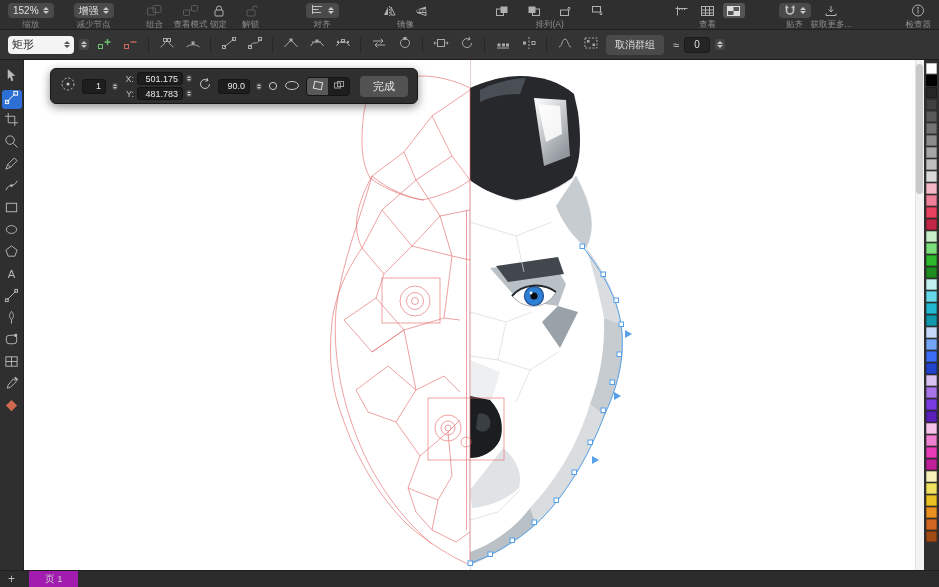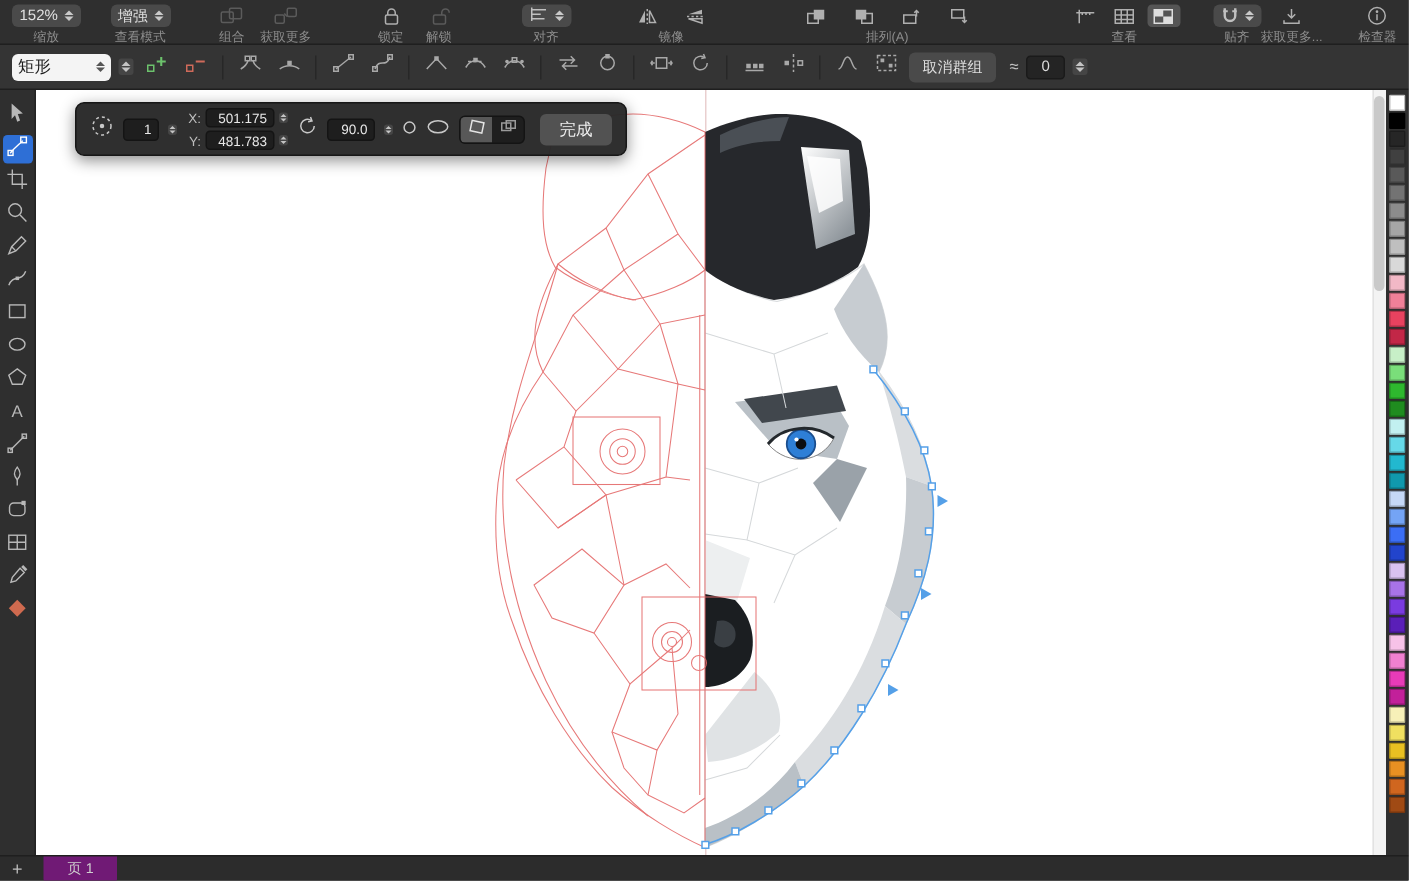--- a/index.html
+++ b/index.html
@@ -79,21 +79,21 @@
 
   
   .palette{width:15px;background:#2f2f2f;display:flex;flex-direction:column;align-items:center;
     padding-top:3px;gap:1px;overflow:hidden;}
   .chip{width:11px;height:11px;border-radius:1px;flex:0 0 auto;border:1px solid rgba(0,0,0,.25);}
 
   
   .statusbar{height:17px;background:#2c2c2c;border-top:1px solid #1f1f1f;display:flex;
     align-items:center;padding-left:8px;gap:14px;}
   .add-page{color:#bdbdbd;font-size:12px;line-height:12px;}
-  .page-tab{background:#701a75;color:#cfcfcf;font-size:9.5px;height:17px;display:flex;
+  .page-tab{background:#a21caf;color:#cfcfcf;font-size:9.5px;height:17px;display:flex;
     align-items:center;padding:0 16px;border-radius:0 0 2px 2px;}
 </style>
 </head>
 <body>
 
 <div class="app">
 
   <header class="topbar">
 
     <div class="g">
@@ -108,21 +108,21 @@
     </div>
 
     <div class="g" style="margin-left:20px">
       <div class="popup">
         <span>增强</span>
         <span class="dcaret">
             <i class="up"></i>
             <i class="dn"></i>
           </span>
       </div>
-      <span class="cap">查看模式</span>
+      <span class="cap">减少节点</span>
     </div>
 
     <div class="g" style="margin-left:30px">
       <div class="tic disabled">
         <span>
           <svg width="17" height="13" viewBox="0 0 17 13">
               <rect x="1.5" y="4" width="8" height="7" rx="1" stroke="#9a9a9a" fill="none"></rect>
               <rect x="7" y="1.5" width="8" height="7" rx="1" stroke="#9a9a9a" fill="none"></rect>
             </svg>
         </span>
@@ -133,24 +133,24 @@
     <div class="g" style="margin-left:8px">
       <div class="tic disabled">
         <span>
           <svg width="17" height="13" viewBox="0 0 17 13">
               <rect x="1.5" y="6" width="6" height="5.5" rx="1" stroke="#9a9a9a" fill="none"></rect>
               <rect x="9.5" y="1.5" width="6" height="5.5" rx="1" stroke="#9a9a9a" fill="none"></rect>
               <path d="M7.5 5 L9.5 7" stroke="#9a9a9a" fill="none"></path>
             </svg>
         </span>
       </div>
-      <span class="cap">获取更多</span>
-    </div>
-
-    <div class="g" style="margin-left:42px">
+      <span class="cap">查看模式</span>
+    </div>
+
+    <div class="g" style="">
       <div class="tic">
         <span>
           <svg width="14" height="13" viewBox="0 0 14 13">
               <rect x="3" y="6" width="8" height="6" rx="1" stroke="#b0b0b0" fill="none"></rect>
               <path d="M4.5 6 V4.5 a2.5 2.5 0 0 1 5 0 V6" stroke="#b0b0b0" fill="none"></path>
             </svg>
         </span>
       </div>
       <span class="cap">锁定</span>
     </div>
@@ -267,21 +267,21 @@
                 <rect x="1.5" y="1.5" width="12" height="9" stroke="#dedede" fill="none"></rect>
                 <rect x="1.5" y="1.5" width="6" height="4.5" fill="#dedede"></rect>
                 <rect x="7.5" y="6" width="6" height="4.5" fill="#dedede"></rect>
               </svg>
           </span>
         </div>
       </div>
       <span class="cap">查看</span>
     </div>
 
-    <div class="g" style="margin-left:22px">
+    <div class="g" style="margin-left:34px">
       <div class="popup">
         <span>
           <svg width="12" height="11" viewBox="0 0 12 11">
               <path d="M2.5 1.5 v5 a3.5 3.5 0 0 0 7 0 v-5" stroke="#c0c0c0" fill="none" stroke-width="1.6"></path>
               <path d="M1.5 3.5 h3 M7.5 3.5 h3" stroke="#c0c0c0" stroke-width="1.4"></path>
             </svg>
         </span>
         <span class="dcaret">
             <i class="up"></i>
             <i class="dn"></i>

